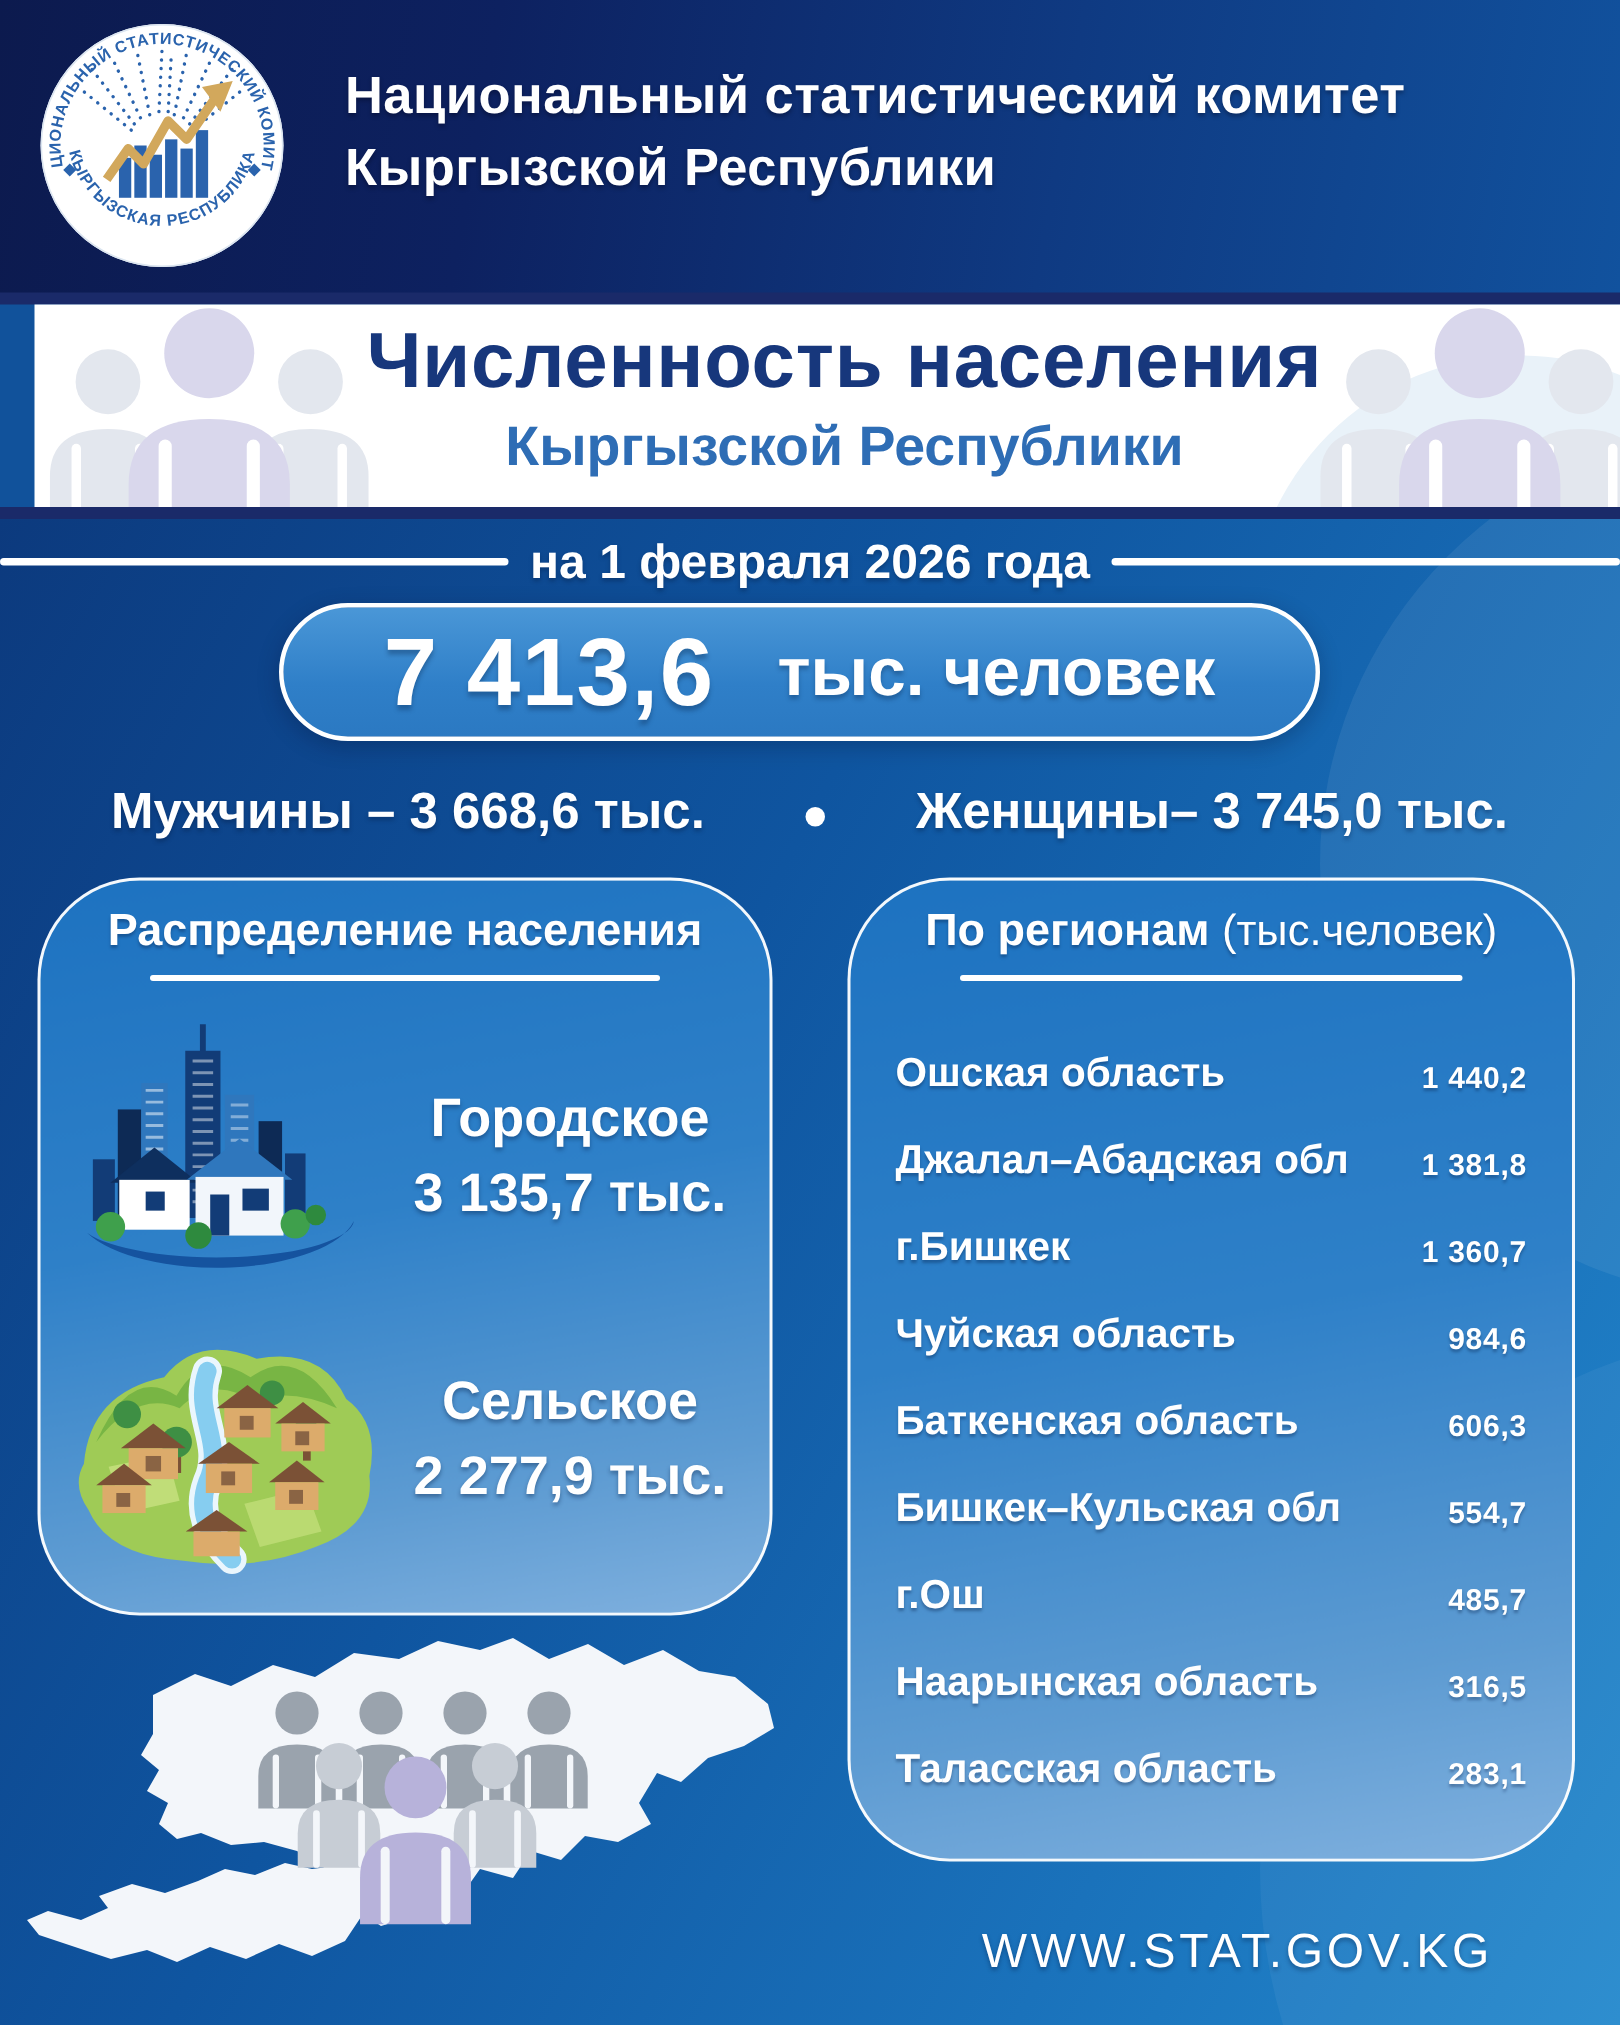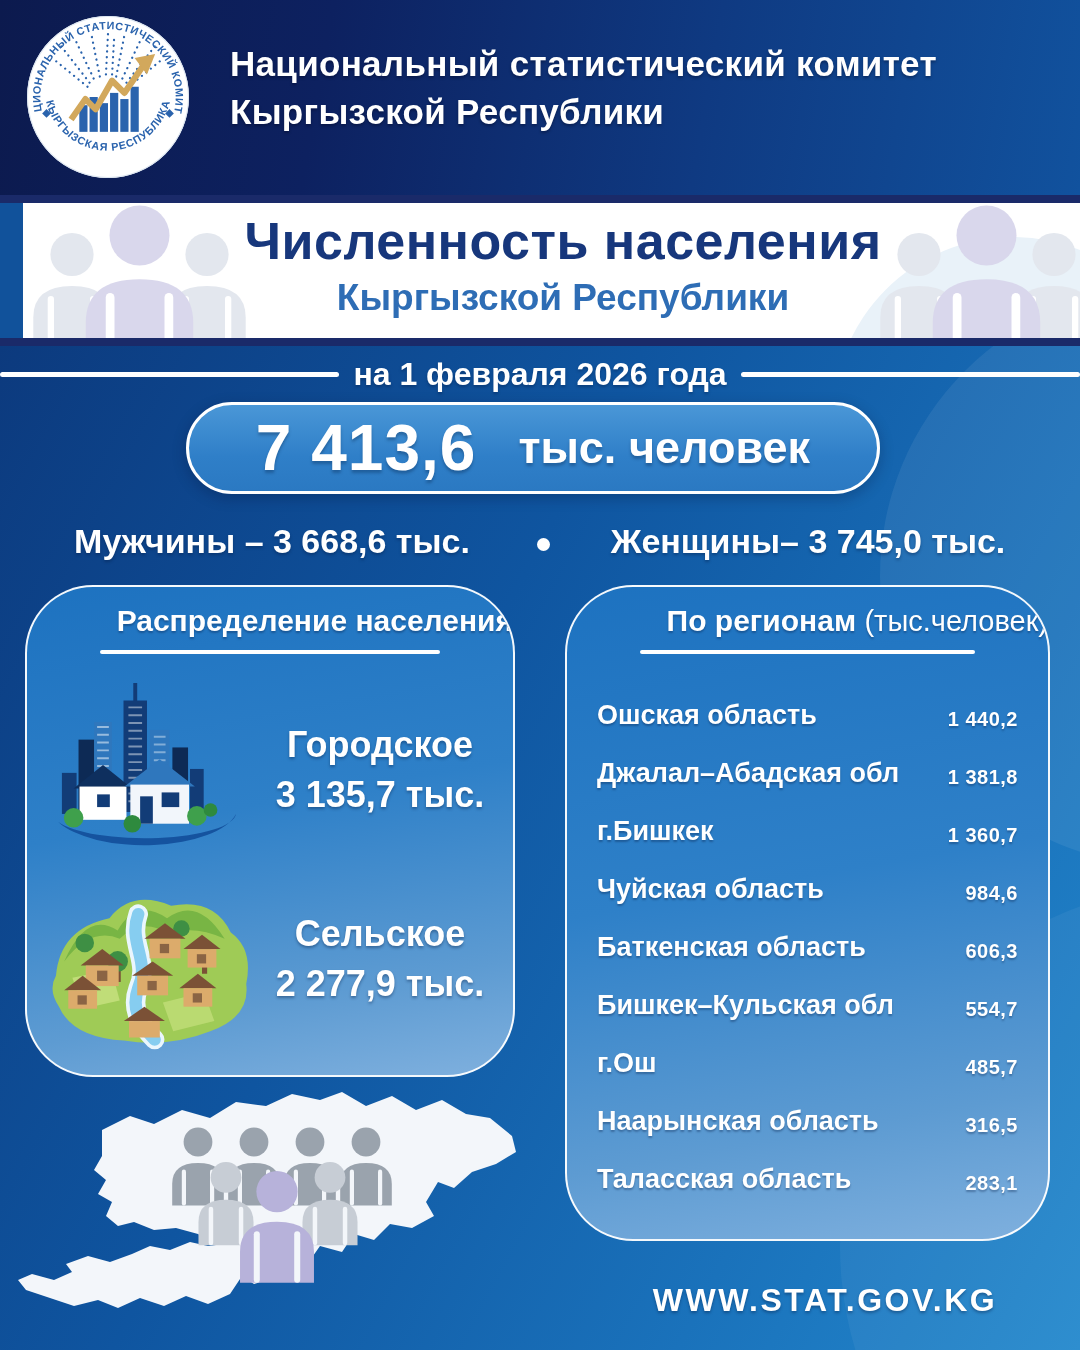--- a/index.html
+++ b/index.html
@@ -48,40 +48,40 @@
   .gender-row { position:absolute; left:0; top:176px; width:1054px; height:42px; }
   .gender { position:absolute; width:480px; text-align:center; color:#ffffff; font-size:34px; font-weight:800; text-shadow:0 2px 3px rgba(5,30,70,.4); }
   .gender.men { left:32px; } .gender.women { left:568px; }
   .sep-dot { position:absolute; left:537px; top:16px; width:13px; height:13px; border-radius:50%; background:#ffffff; }
 
   
   .panel { position:absolute; border:2px solid rgba(255,255,255,.95); border-radius:68px; overflow:hidden;
     background:linear-gradient(170deg,#1d72c0 0%,#2e80c8 45%,#5d9bd2 80%,#7fb0de 100%); }
   .panel.left  { left:25px;  top:239px; width:490px; height:492px; }
   .panel.right { left:565px; top:239px; width:485px; height:656px; }
-  .panel-title { margin-top:17px; text-align:right; color:#ffffff; font-size:30px; font-weight:800; text-shadow:0 2px 2px rgba(5,30,70,.35); }
+  .panel-title { margin-top:17px; text-align:center; color:#ffffff; font-size:30px; font-weight:800; text-shadow:0 2px 2px rgba(5,30,70,.35); }
   .panel-title .unit { font-weight:400; font-size:29px; }
   .panel-underline { margin:12px auto 0; width:340px; height:4px; background:#ffffff; border-radius:2px; }
   .panel.right .panel-underline { width:335px; }
 
   .city    { position:absolute; left:20px; top:92px;  width:198px; height:176px; }
   .village { position:absolute; left:8px;  top:288px; width:226px; height:180px; }
   .dist-text { position:absolute; width:250px; text-align:center; color:#ffffff; font-size:36px; font-weight:800; line-height:50px; text-shadow:0 2px 3px rgba(5,30,70,.4); }
   .dist-text.urban { left:228px; top:133px; }
   .dist-text.rural { left:228px; top:322px; }
 
   .region-rows { position:absolute; left:0; top:86px; width:100%; }
   .region-row { height:58px; padding:0 30px; display:flex; align-items:flex-end; justify-content:space-between; }
   .region-name  { color:#ffffff; font-size:27px; font-weight:800; text-shadow:0 2px 2px rgba(5,30,70,.35); }
   .region-value { color:#ffffff; font-size:20px; font-weight:800; letter-spacing:.5px; text-shadow:0 2px 2px rgba(5,30,70,.35); }
 
   
   .kg-map { position:absolute; left:2px; top:736px; width:530px; height:262px; }
   .website { position:absolute; left:600px; top:936px; width:450px; text-align:center;
-    color:#ffffff; font-size:32px; font-weight:700; letter-spacing:2.5px; text-shadow:0 2px 3px rgba(5,30,70,.4); }
+    color:#ffffff; font-size:32px; font-weight:400; letter-spacing:2.5px; text-shadow:0 2px 3px rgba(5,30,70,.4); }
 </style>
 </head>
 <body>
 
 <svg width="0" height="0" style="position:absolute">
   <symbol id="person" viewBox="0 0 100 132">
     <circle cx="50" cy="26" r="24" fill="currentColor"></circle>
     <path d="M7,132 V96 q0,-35 43,-35 q43,0 43,35 v36 z" fill="currentColor"></path>
     <rect x="23" y="72" width="7" height="60" rx="3.5" fill="var(--slit,#fff)"></rect>
     <rect x="70" y="72" width="7" height="60" rx="3.5" fill="var(--slit,#fff)"></rect>

